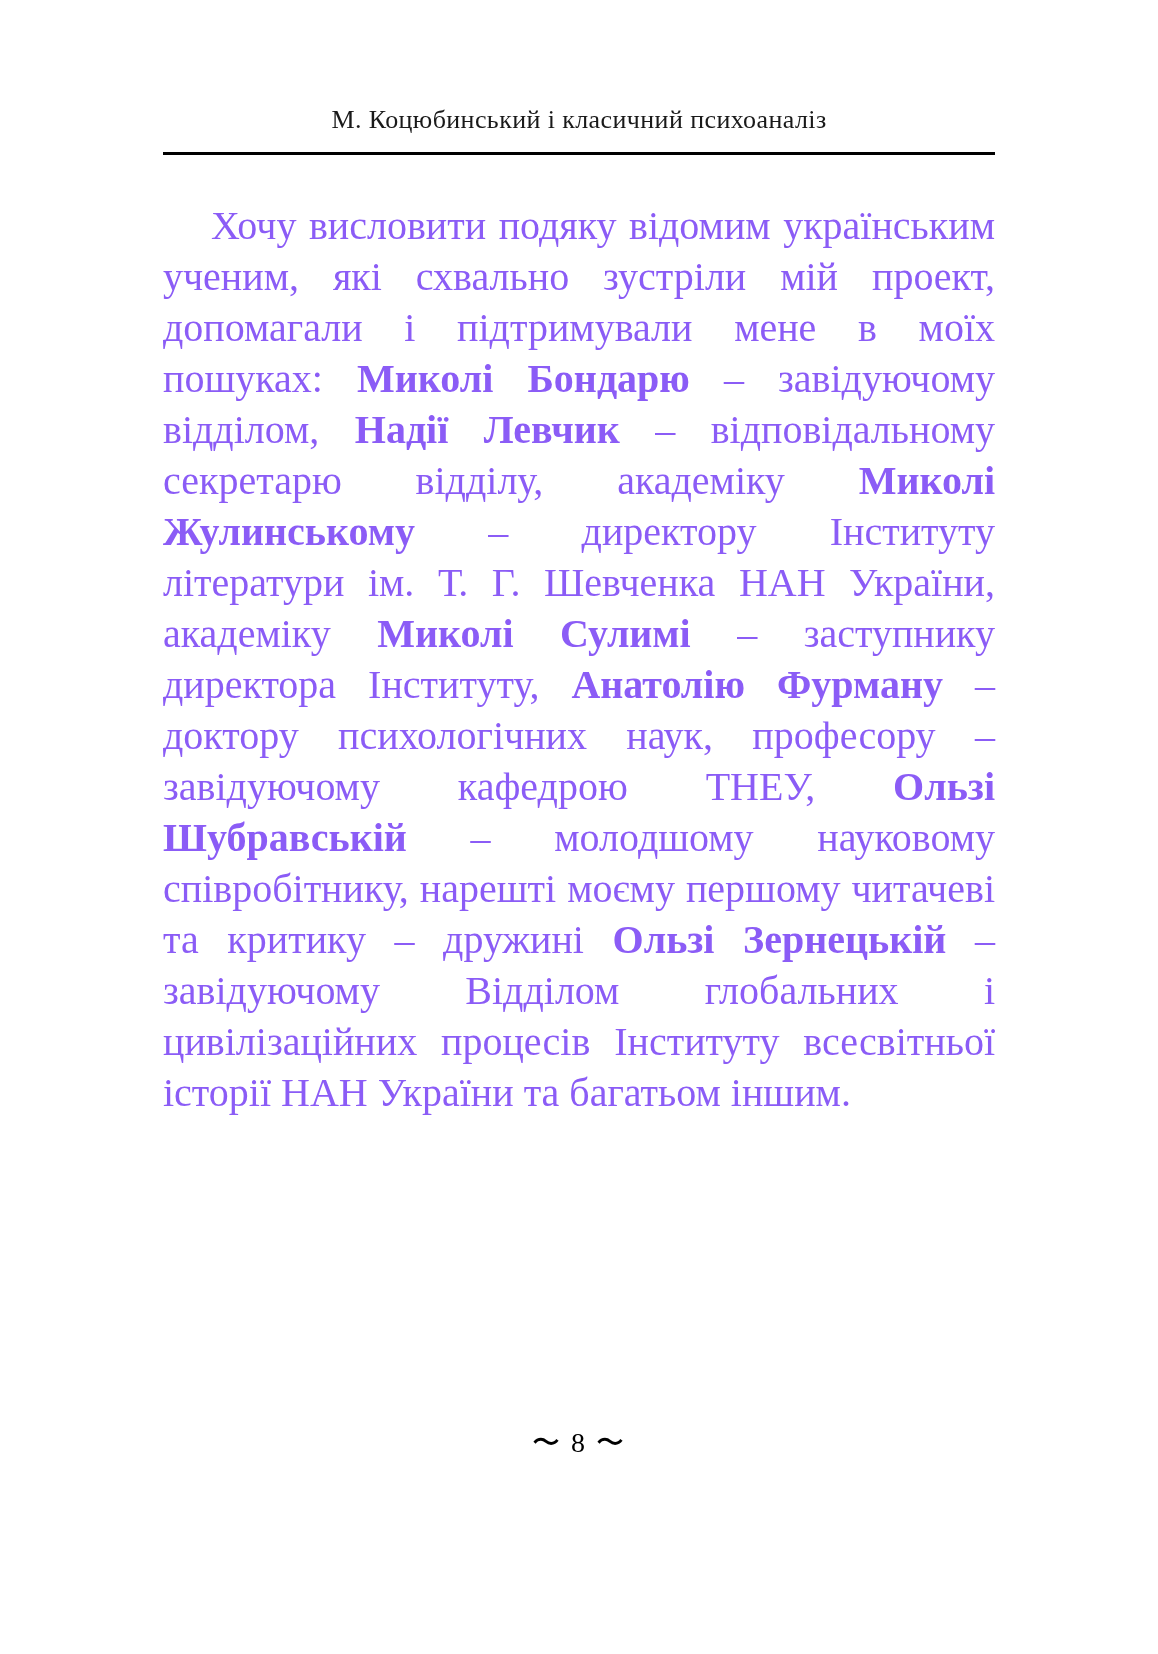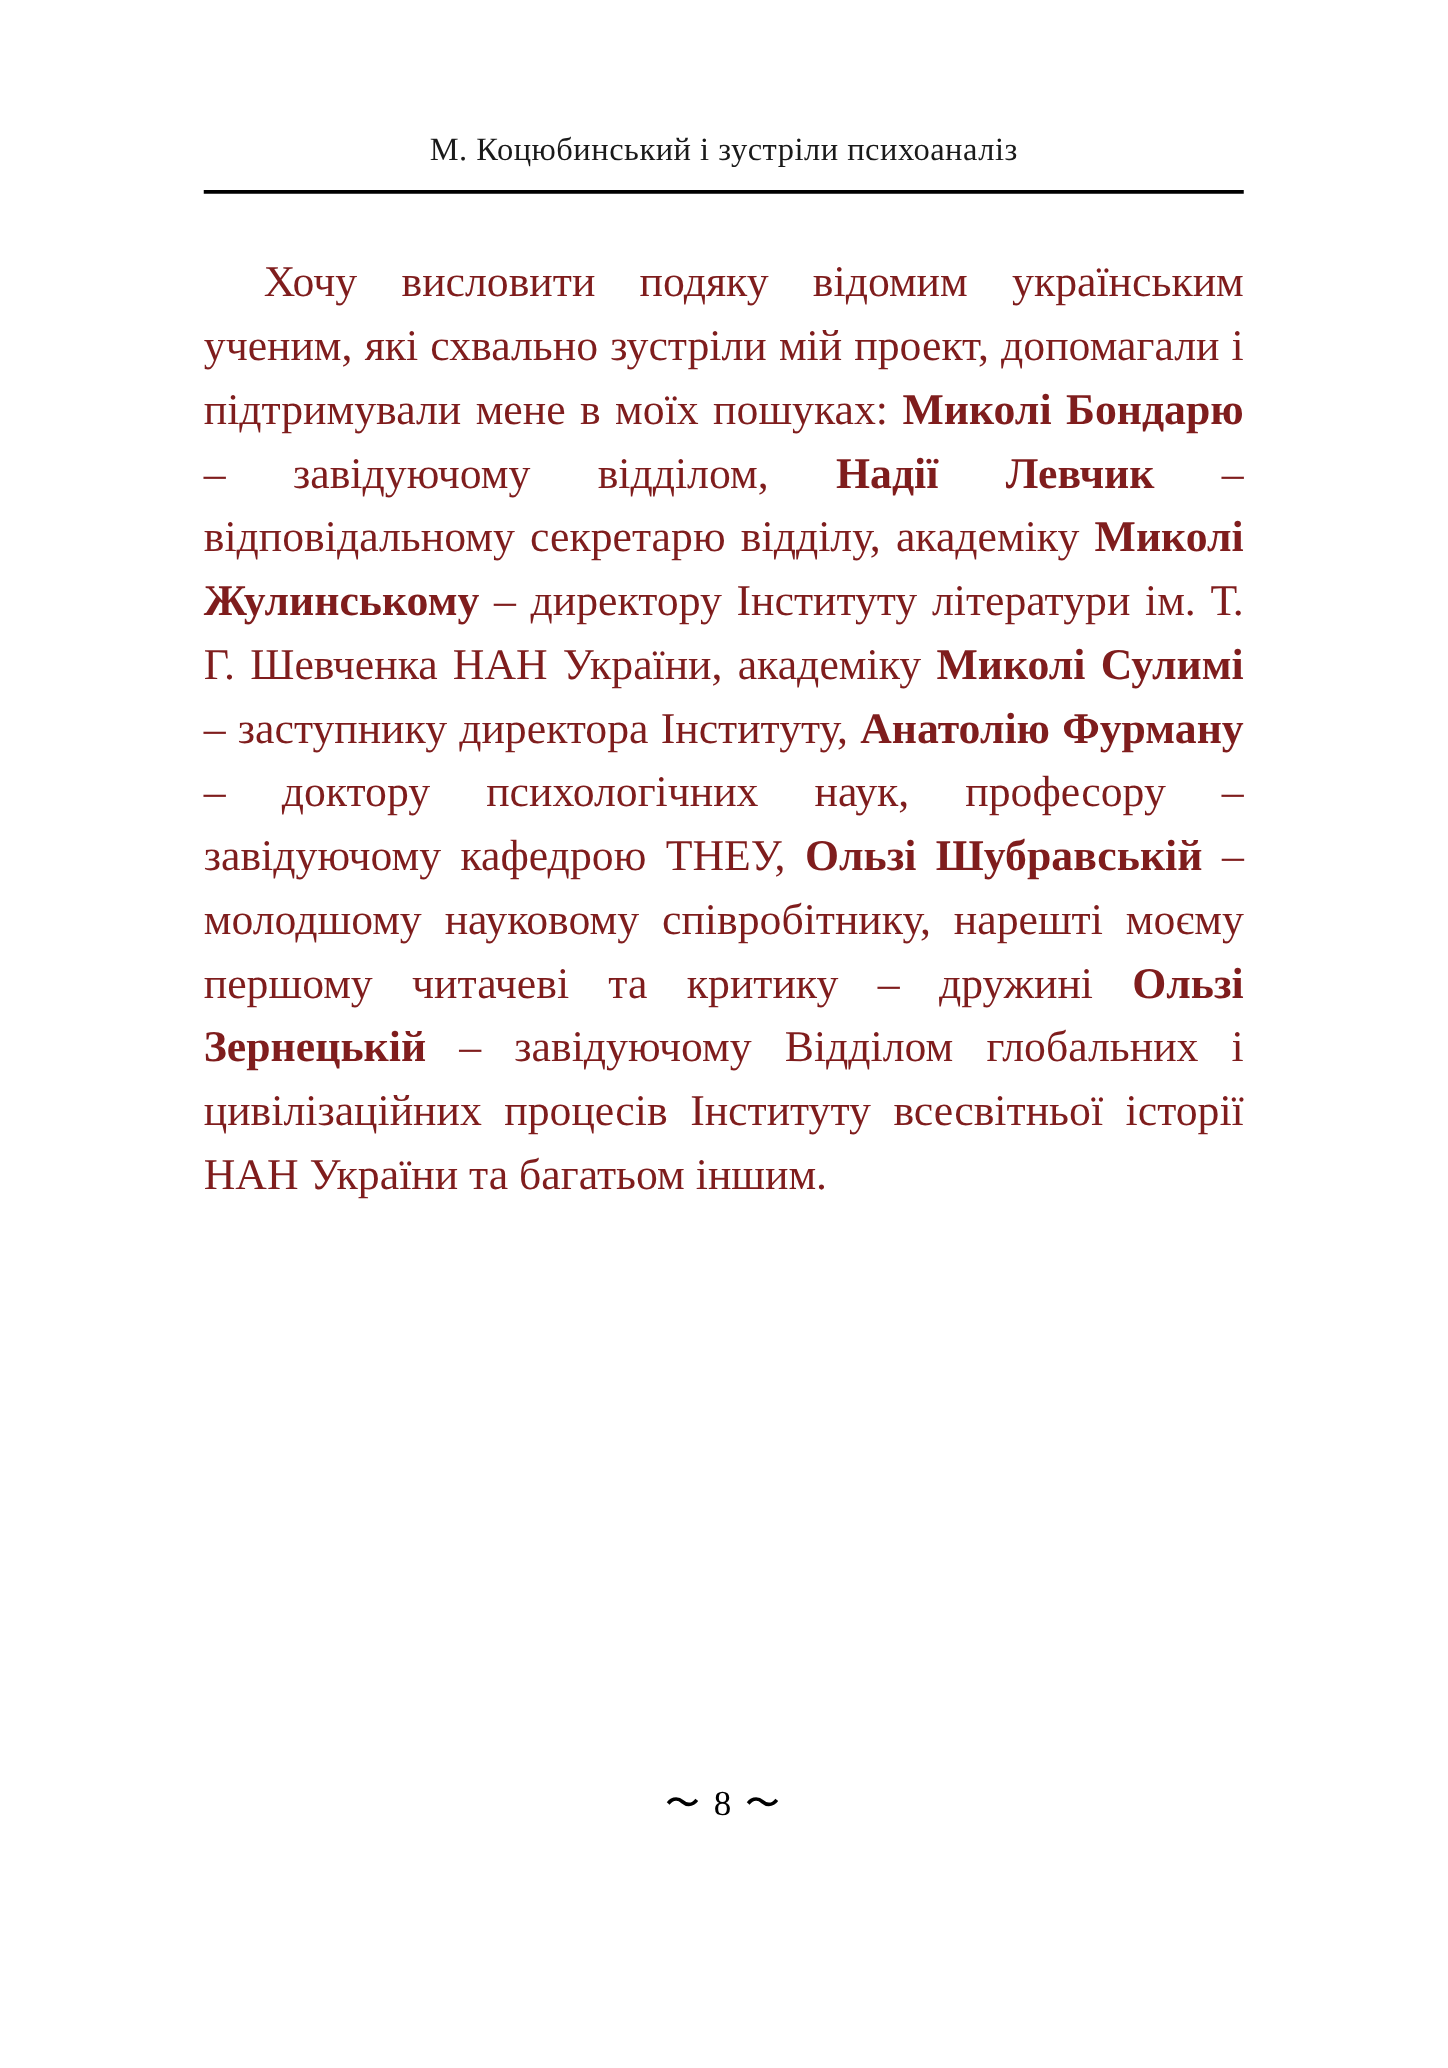--- a/index.html
+++ b/index.html
@@ -38,26 +38,26 @@
     top: 152px;
     width: 832px;
     height: 3px;
     background: #000000;
   }
   .body-text {
     position: absolute;
     left: 163px;
     top: 200px;
     width: 832px;
-    font-size: 35px;
+    font-size: 40px;
     line-height: 51px;
     text-align: justify;
     text-justify: inter-word;
     text-indent: 48px;
-    color: #7f1d1d;
+    color: #8b5cf6;
     hyphens: none;
   }
   .body-text b {
     font-weight: 700;
   }
   .folio {
     position: absolute;
     left: 0;
     top: 1424px;
     width: 1158px;
@@ -65,21 +65,21 @@
     font-size: 28px;
     color: #000000;
     letter-spacing: 2px;
   }
 </style>
 </head>
 <body>
 
 <div class="page">
 
-  <div class="running-head">М. Коцюбинський і зустріли психоаналіз</div>
+  <div class="running-head">М. Коцюбинський і класичний психоаналіз</div>
 
   <div class="head-rule"></div>
 
   <div class="body-text"><span>Хочу висловити подяку відомим українським ученим, які схвально зустріли мій проект, допомагали і підтримували мене в моїх пошуках: </span><b>Миколі Бондарю</b><span> – завідуючому відділом, </span><b>Надії Левчик</b><span> – відповідальному секретарю відділу, академіку </span><b>Миколі Жулинському</b><span> – директору Інституту літератури ім. Т. Г. Шевченка НАН України, академіку </span><b>Миколі Сулимі</b><span> – заступнику директора Інституту, </span><b>Анатолію Фурману</b><span> – доктору психологічних наук, професору – завідуючому кафедрою ТНЕУ, </span><b>Ользі Шубравській</b><span> – молодшому науковому співробітнику, нарешті моєму першому читачеві та критику – дружині </span><b>Ользі Зернецькій</b><span> – завідуючому Відділом глобальних і цивілізаційних процесів Інституту всесвітньої історії НАН України та багатьом іншим.</span></div>
 
   <div class="folio">〜 8 〜</div>
 
 </div>
 
 </body></html>

